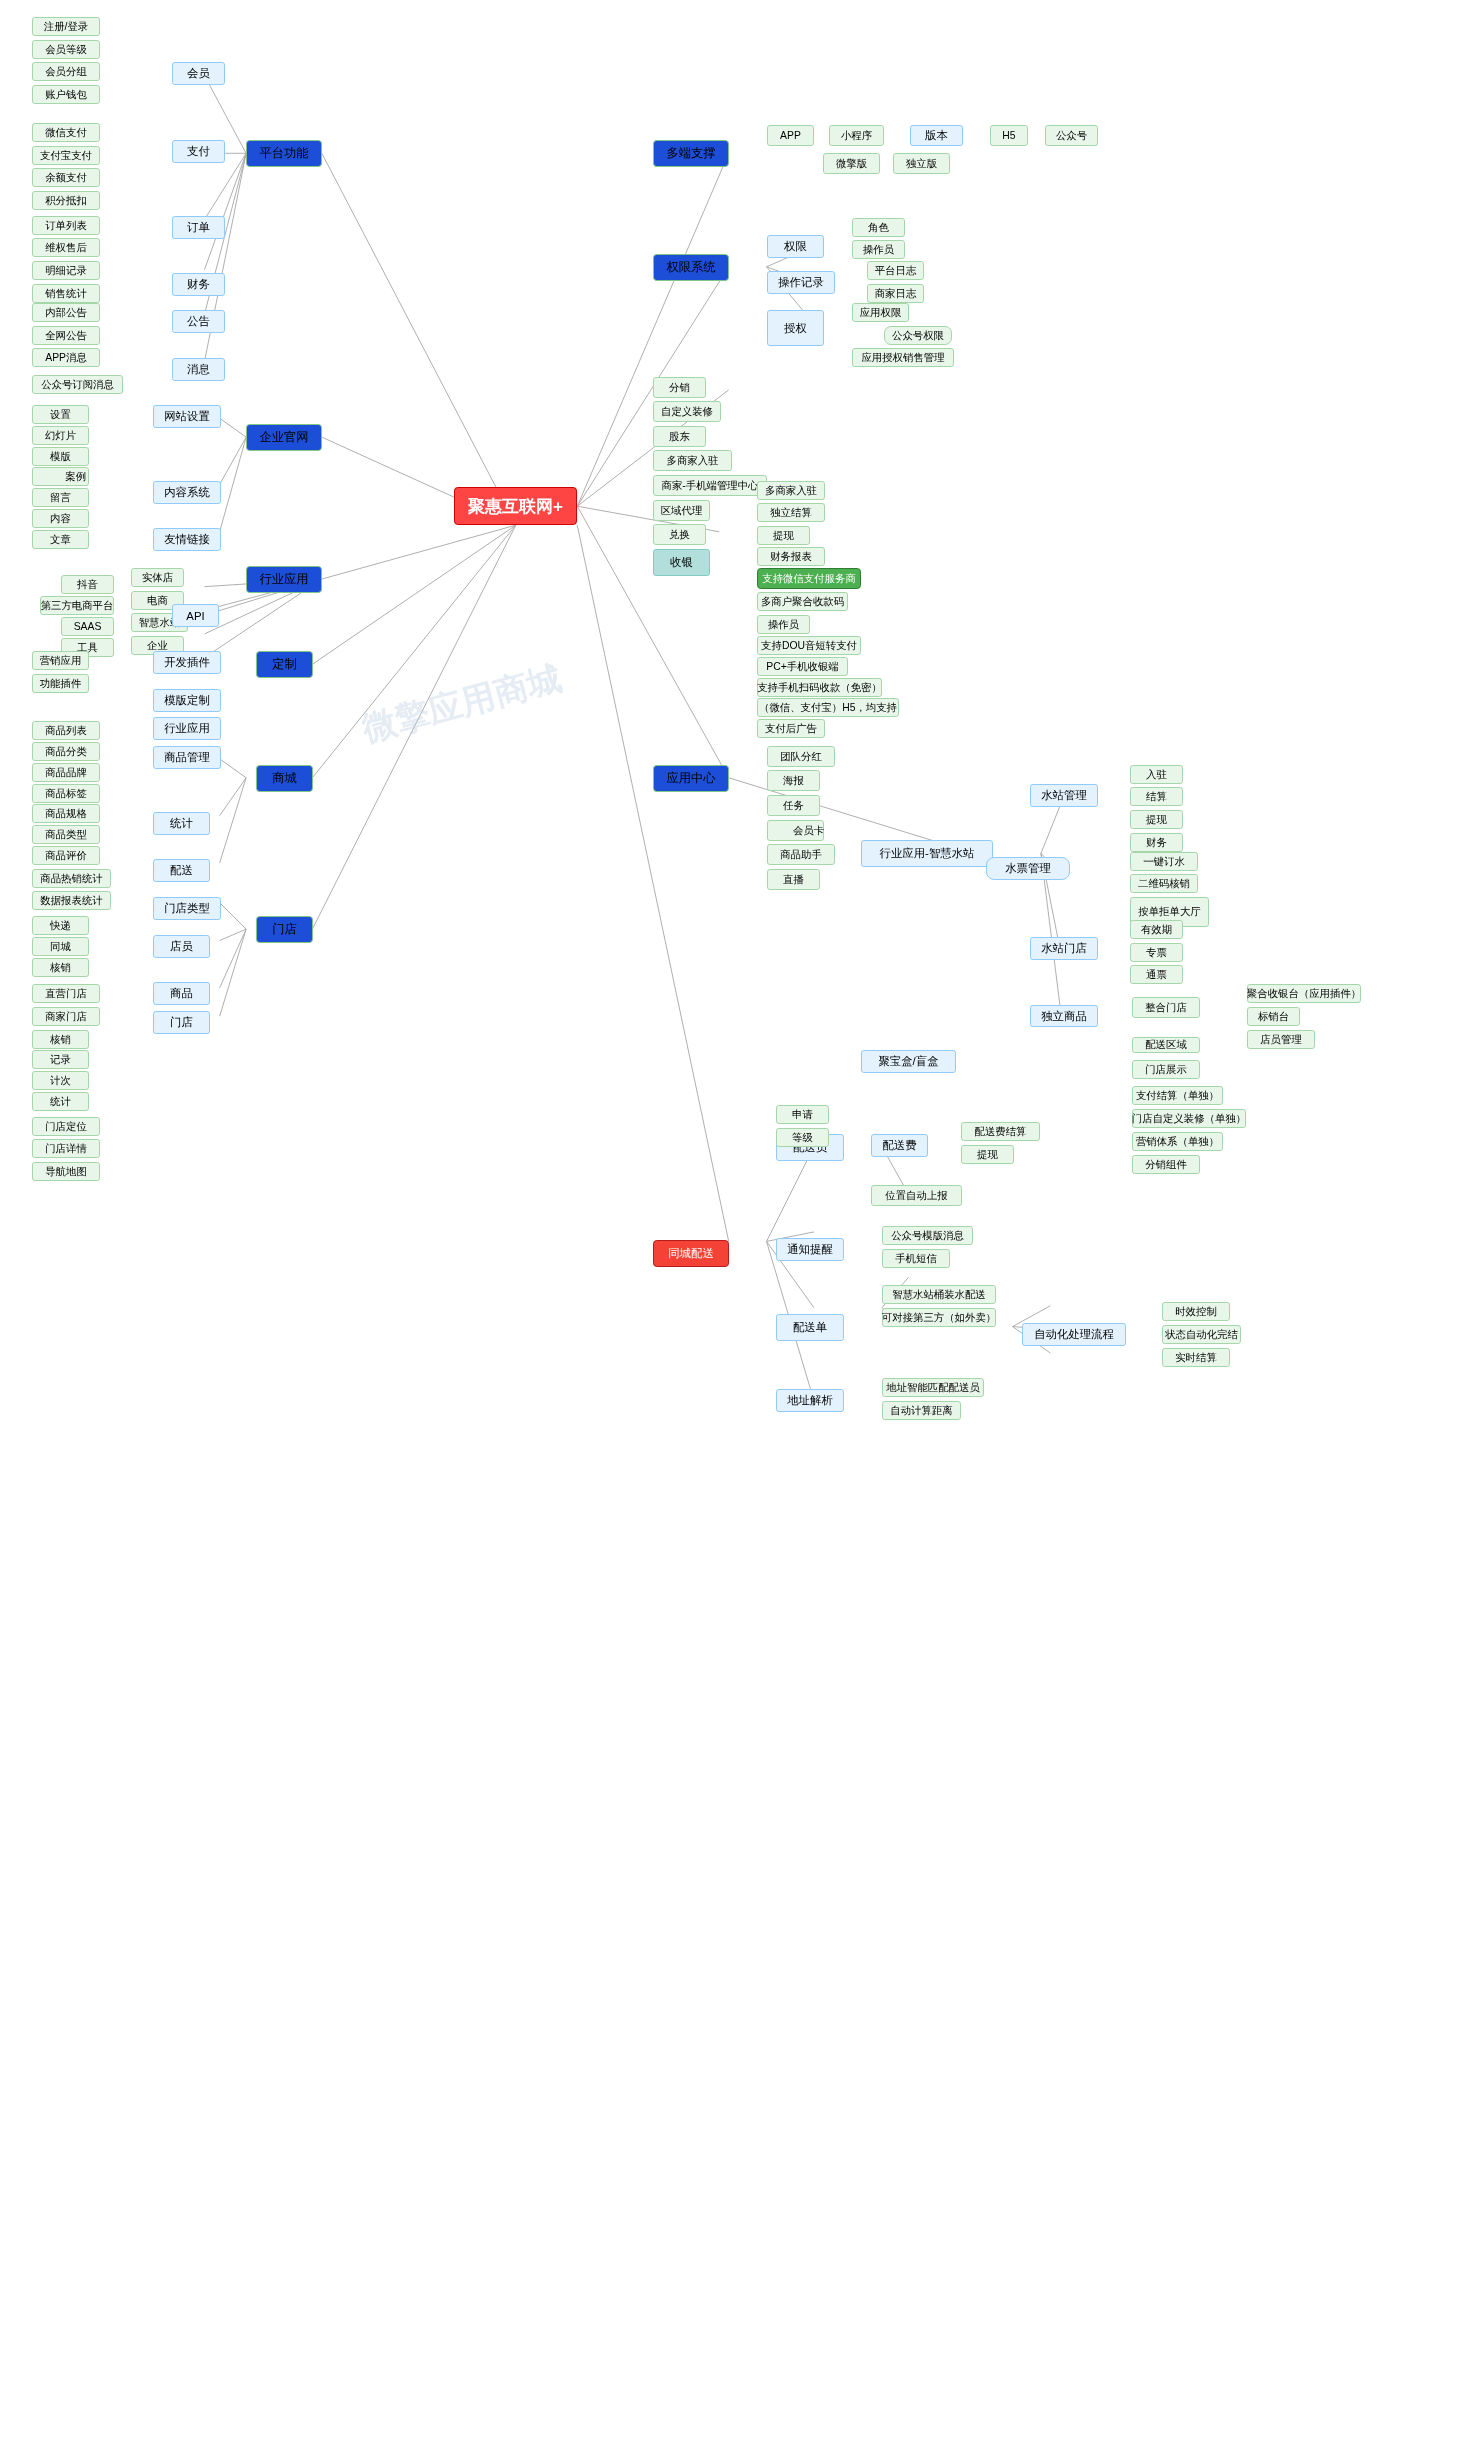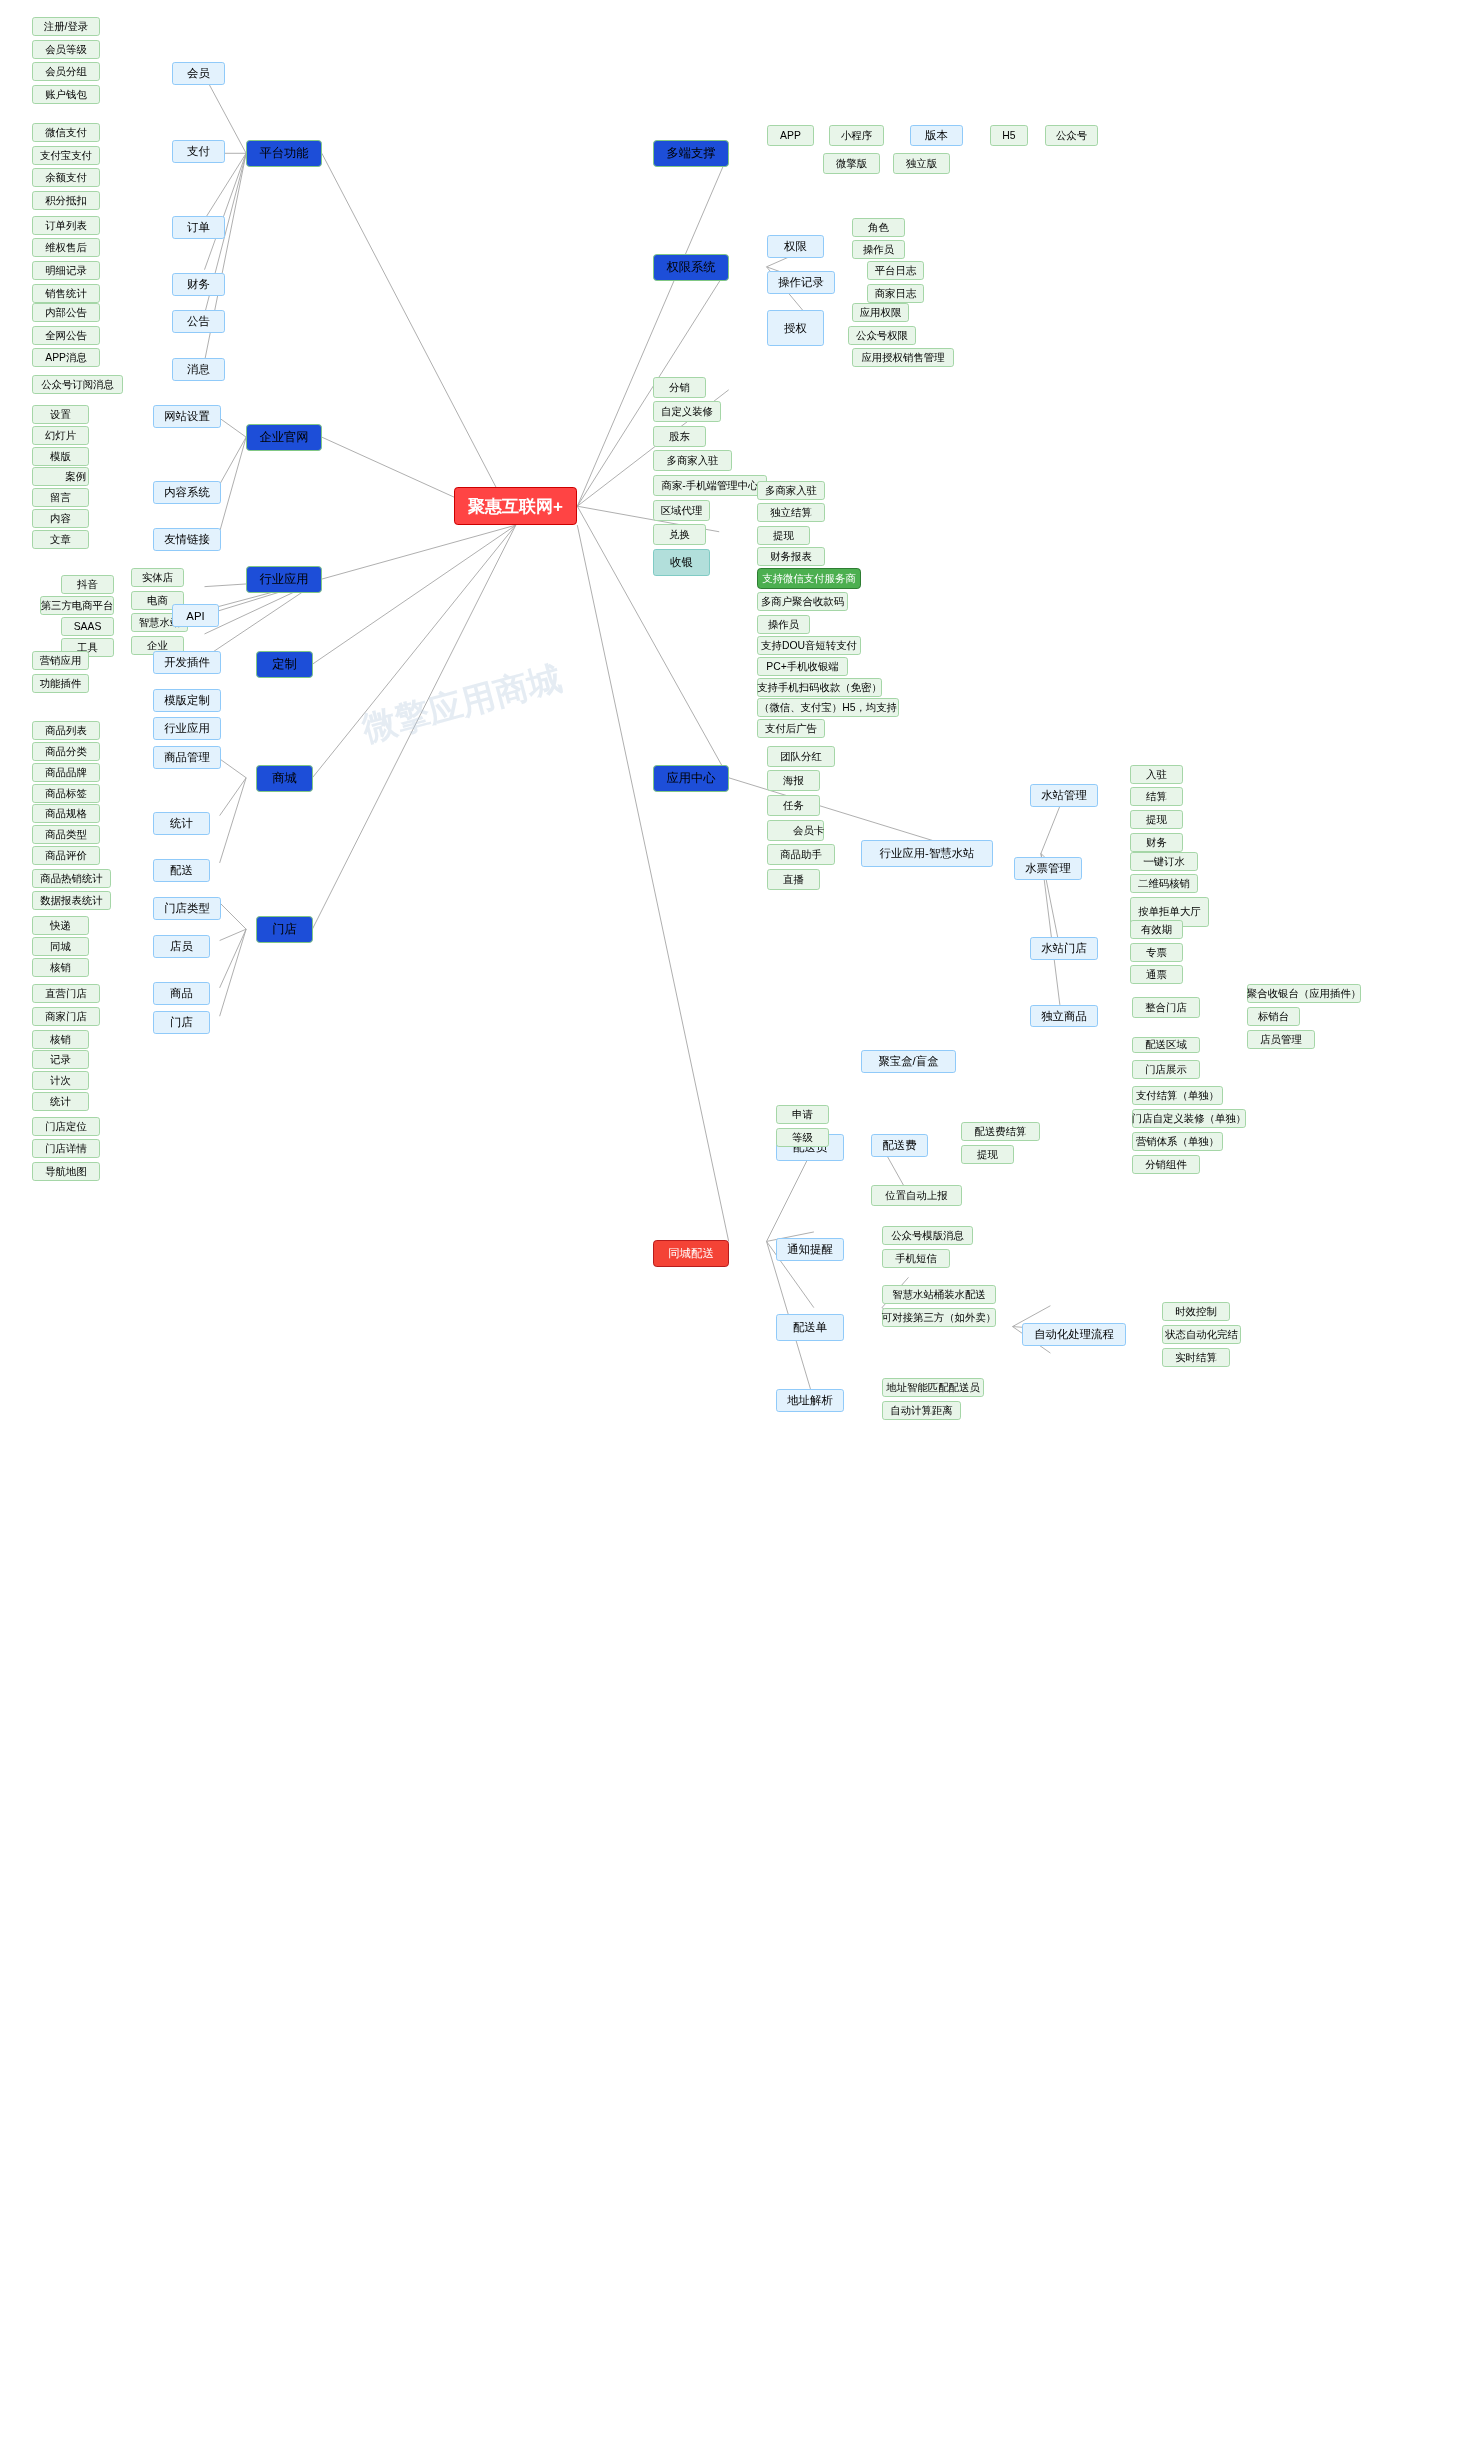--- a/index.html
+++ b/index.html
@@ -331,21 +331,21 @@
   <div class="node node-level2" style="left:767px; top:235px; width:57px; height:23px;">权限</div>
   <div class="node node-level3" style="left:852px; top:218px; width:53px; height:19px;">角色</div>
   <div class="node node-level3" style="left:852px; top:240px; width:53px; height:19px;">操作员</div>
 
   <div class="node node-level2" style="left:767px; top:271px; width:68px; height:23px;">操作记录</div>
   <div class="node node-level3" style="left:867px; top:261px; width:57px; height:19px;">平台日志</div>
   <div class="node node-level3" style="left:867px; top:284px; width:57px; height:19px;">商家日志</div>
 
   <div class="node node-level2" style="left:767px; top:310px; width:57px; height:36px;">授权</div>
   <div class="node node-level3" style="left:852px; top:303px; width:57px; height:19px;">应用权限</div>
-  <div class="node node-level3" style="left:848px; top:326px; width:68px; height:19px;">公众号权限</div>
+  <div class="node node-level3" style="left:884px; top:326px; width:68px; height:19px;border-radius:7px;">公众号权限</div>
   <div class="node node-level3" style="left:852px; top:348px; width:102px; height:19px;">应用授权销售管理</div>
 
   <div class="node node-level3" style="left:653px; top:377px; width:53px; height:21px;">分销</div>
   <div class="node node-level3" style="left:653px; top:401px; width:68px; height:21px;">自定义装修</div>
   <div class="node node-level3" style="left:653px; top:426px; width:53px; height:21px;">股东</div>
   <div class="node node-level3" style="left:653px; top:450px; width:79px; height:21px;">多商家入驻</div>
   <div class="node node-level3" style="left:653px; top:475px; width:114px; height:21px;">商家-手机端管理中心</div>
   <div class="node node-level3" style="left:653px; top:500px; width:57px; height:21px;">区域代理</div>
   <div class="node node-level3" style="left:653px; top:524px; width:53px; height:21px;">兑换</div>
 
@@ -373,21 +373,21 @@
   <div class="node node-level3" style="left:767px; top:869px; width:53px; height:21px;">直播</div>
 
   <div class="node node-level2" style="left:861px; top:840px; width:132px; height:26.5px;">行业应用-智慧水站</div>
 
   <div class="node node-level2" style="left:1030px; top:784px; width:68px; height:23px;">水站管理</div>
   <div class="node node-level3" style="left:1130px; top:765px; width:53px; height:19px;">入驻</div>
   <div class="node node-level3" style="left:1130px; top:787px; width:53px; height:19px;">结算</div>
   <div class="node node-level3" style="left:1130px; top:810px; width:53px; height:19px;">提现</div>
   <div class="node node-level3" style="left:1130px; top:833px; width:53px; height:19px;">财务</div>
 
-  <div class="node node-level2" style="left:1014px; top:857px; width:68px; height:23px;">水票管理</div>
+  <div class="node node-level2" style="left:986px; top:857px; width:84px; height:23px;border-radius:8px;">水票管理</div>
   <div class="node node-level3" style="left:1130px; top:852px; width:68px; height:19px;">一键订水</div>
   <div class="node node-level3" style="left:1130px; top:874px; width:68px; height:19px;">二维码核销</div>
   <div class="node node-level3" style="left:1130px; top:897px; width:79px; height:30px;">按单拒单大厅</div>
   <div class="node node-level3" style="left:1130px; top:920px; width:53px; height:19px;">有效期</div>
   <div class="node node-level3" style="left:1130px; top:943px; width:53px; height:19px;">专票</div>
   <div class="node node-level3" style="left:1130px; top:965px; width:53px; height:19px;">通票</div>
 
   <div class="node node-level2" style="left:1030px; top:937px; width:68px; height:23px;">水站门店</div>
 
   <div class="node node-level3" style="left:1132px; top:997px; width:68px; height:21px;">整合门店</div>

